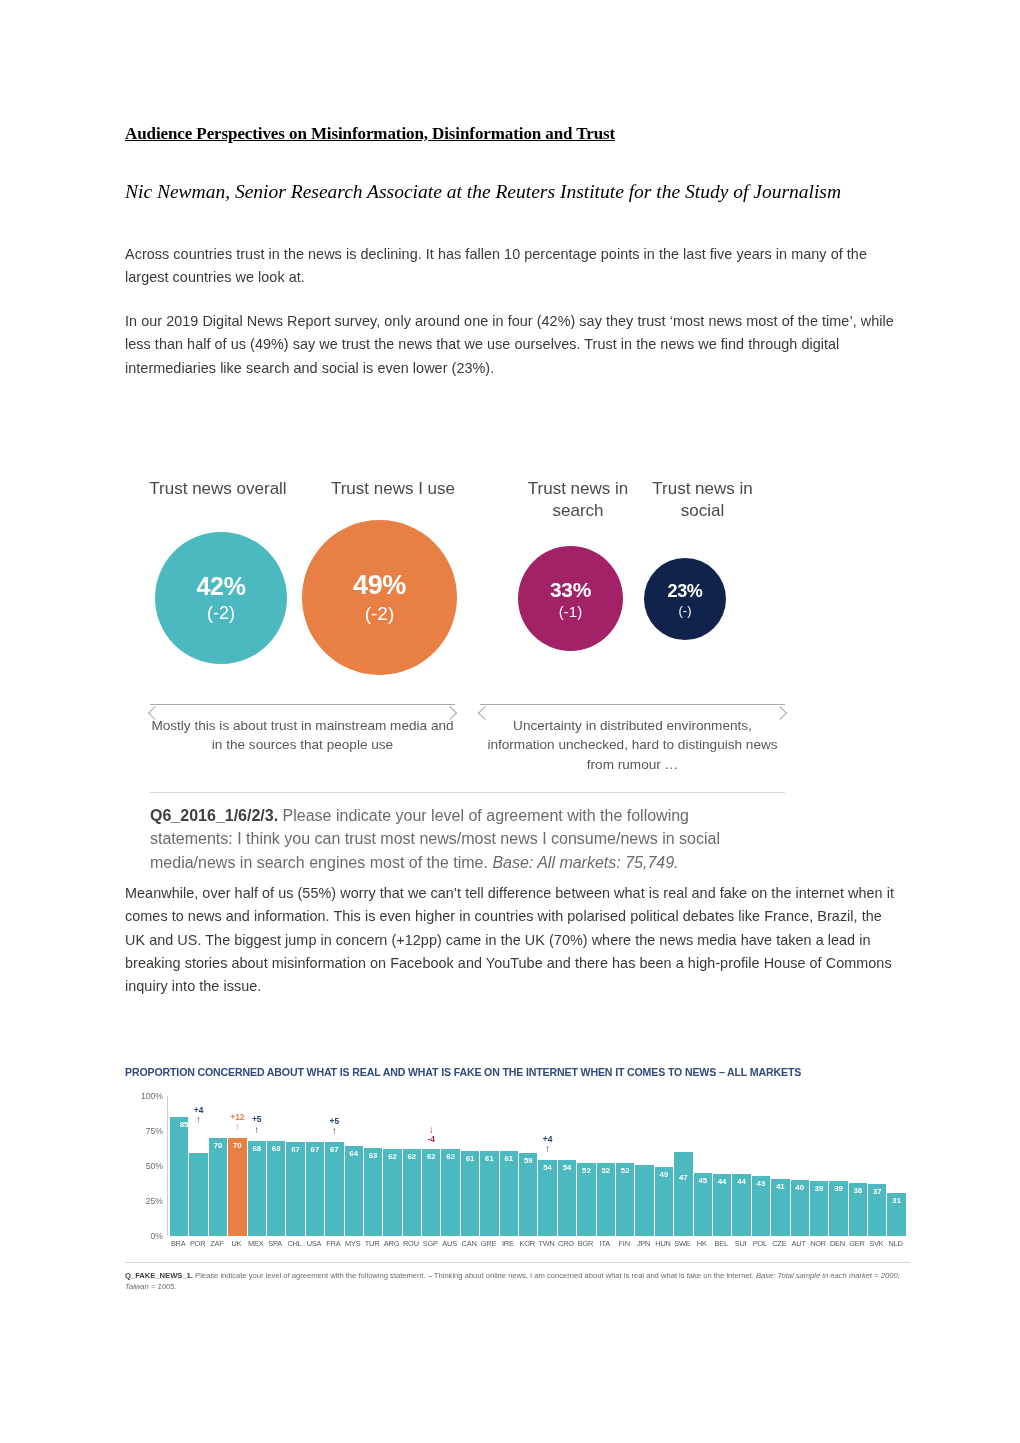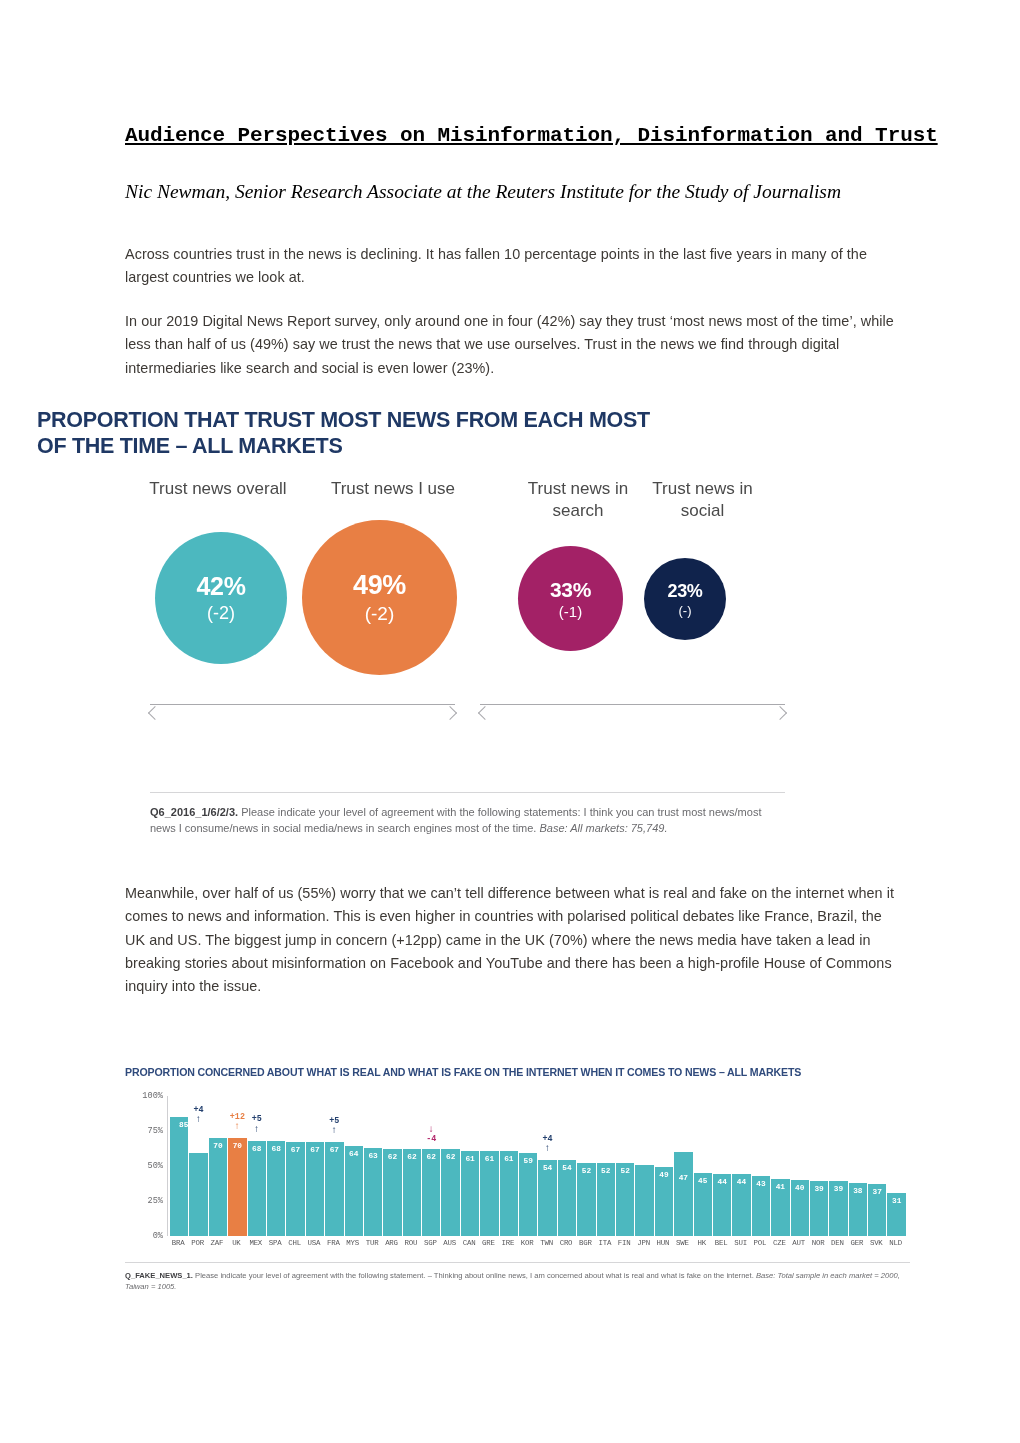--- a/index.html
+++ b/index.html
@@ -6,22 +6,22 @@
   body{
     width:1020px;height:1443px;background:#ffffff;
     font-family:"Liberation Sans",sans-serif;
     -webkit-font-smoothing:antialiased;
     position:relative;overflow:hidden;
   }
   .page{position:relative;width:1020px;height:1443px;}
   .content{position:absolute;left:125px;top:0;width:775px;}
 
   h1.doc-title{
-    font-family:Liberation Mono, monospace;
-    font-size:21px;font-weight:bold;color:#000;
+    font-family:Liberation Serif, serif;
+    font-size:17px;font-weight:bold;color:#000;
     margin:0;padding:0;
     text-decoration:underline;
     letter-spacing:-0.1px;
     position:absolute;top:124px;left:0;white-space:nowrap;
   }
   h2.doc-byline{
     font-family:"Liberation Serif",serif;
     font-size:19.5px;font-style:italic;font-weight:normal;color:#000;
     margin:0;padding:0;line-height:1.42;
     position:absolute;top:178px;left:0;width:775px;
@@ -77,33 +77,33 @@
   .arrhead.left{transform:rotate(45deg);}
   .arrhead.right{transform:rotate(-135deg);}
 
   .cap-row{position:absolute;left:0;top:312px;width:775px;height:70px;}
   .cap{position:absolute;text-align:center;font-size:13.6px;color:#58585b;line-height:1.42;}
   #cap0{left:140px;top:0;width:305px;}
   #cap1{left:470px;top:0;width:305px;}
   .ig1-divider{position:absolute;left:140px;top:388px;width:635px;height:1px;background:#d6d6d8;}
   .ig1-note{
     position:absolute;left:140px;top:400px;width:625px;
-    font-size:11px;color:#6b6b6e;line-height:1.46;
+    font-size:16px;color:#6b6b6e;line-height:1.46;
   }
   .ig1-note b{color:#3f3f42;font-weight:bold;}
   .ig1-note i{font-style:italic;}
 
   
   .info2{position:absolute;left:0px;top:1066px;width:900px;height:245px;padding-left:12px;}
   .ig2-title{
     position:absolute;left:125px;top:0;width:790px;
     font-size:10.6px;font-weight:bold;color:#2f4a7c;letter-spacing:-0.15px;
     white-space:nowrap;
   }
-  .chart{position:absolute;left:125px;top:30px;width:785px;height:160px;font-family:Liberation Mono, monospace;}
+  .chart{position:absolute;left:125px;top:30px;width:785px;height:160px;}
   .yaxis{position:absolute;left:0;top:0;width:40px;height:140px;}
   .ytick{position:absolute;right:2px;font-size:8.6px;color:#6b6b6e;transform:translateY(-50%);}
   .plot{position:absolute;left:42px;top:0;width:738px;height:140px;border-left:1.5px solid #cfcfd2;}
   .bars{position:absolute;left:2px;bottom:0;top:0;right:0;display:flex;align-items:flex-end;gap:1px;}
   .barwrap{flex:1 1 0;position:relative;height:100%;}
   .bar{position:absolute;bottom:0;left:0;right:0;background:#4cb8bf;}
   .bar.hl{background:#e87f44;}
   .barval{
     position:absolute;left:0;right:0;text-align:center;
     font-size:7.8px;color:#ffffff;font-weight:bold;
@@ -137,21 +137,20 @@
     <h2 class="doc-byline">Nic Newman, Senior Research Associate at the Reuters Institute for the Study of Journalism</h2>
 
     <p class="body-par" id="par1">Across countries trust in the news is declining. It has fallen 10 percentage points in the last five years in many of the largest countries we look at.</p>
     <p class="body-par" id="par2">In our 2019 Digital News Report survey, only around one in four (42%) say they trust ‘most news most of the time’, while less than half of us (49%) say we trust the news that we use ourselves. Trust in the news we find through digital intermediaries like search and social is even lower (23%).</p>
     <p class="body-par" id="par3">Meanwhile, over half of us (55%) worry that we can’t tell difference between what is real and fake on the internet when it comes to news and information. This is even higher in countries with polarised political debates like France, Brazil, the UK and US. The biggest jump in concern (+12pp) came in the UK (70%) where the news media have taken a lead in breaking stories about misinformation on Facebook and YouTube and there has been a high-profile House of Commons inquiry into the issue.</p>
 
   </div>
 
   <div class="info1">
 
-    <div class="ig1-title">PROPORTION THAT TRUST MOST NEWS FROM EACH MOST OF THE TIME – ALL MARKETS</div>
 
     <div class="ig1-labels">
       <div class="ig1-lab lab0">Trust news overall</div>
       <div class="ig1-lab lab1">Trust news I use</div>
       <div class="ig1-lab lab2">Trust news in search</div>
       <div class="ig1-lab lab3">Trust news in social</div>
     </div>
 
     <div class="circ-area">
       <div class="circ" id="circ0">
@@ -176,20 +175,24 @@
       <div class="arrline" id="arr0">
         <span class="arrhead left" style="left:0;"></span>
         <span class="arrhead right" style="right:0;"></span>
       </div>
       <div class="arrline" id="arr1">
         <span class="arrhead left" style="left:0;"></span>
         <span class="arrhead right" style="right:0;"></span>
       </div>
     </div>
 
+    <div class="cap-row">
+      <div class="cap" id="cap0">Mostly this is about trust in mainstream media and in the sources that people use</div>
+      <div class="cap" id="cap1">Uncertainty in distributed environments, information unchecked, hard to distinguish news from rumour …</div>
+    </div>
 
     <div class="ig1-divider"></div>
 
     <div class="ig1-note">
       <b>Q6_2016_1/6/2/3.</b><span> Please indicate your level of agreement with the following statements: I think you can trust most news/most news I consume/news in social media/news in search engines most of the time. </span><i>Base: All markets: 75,749.</i>
     </div>
   </div>
 
   <div class="info2">
 

